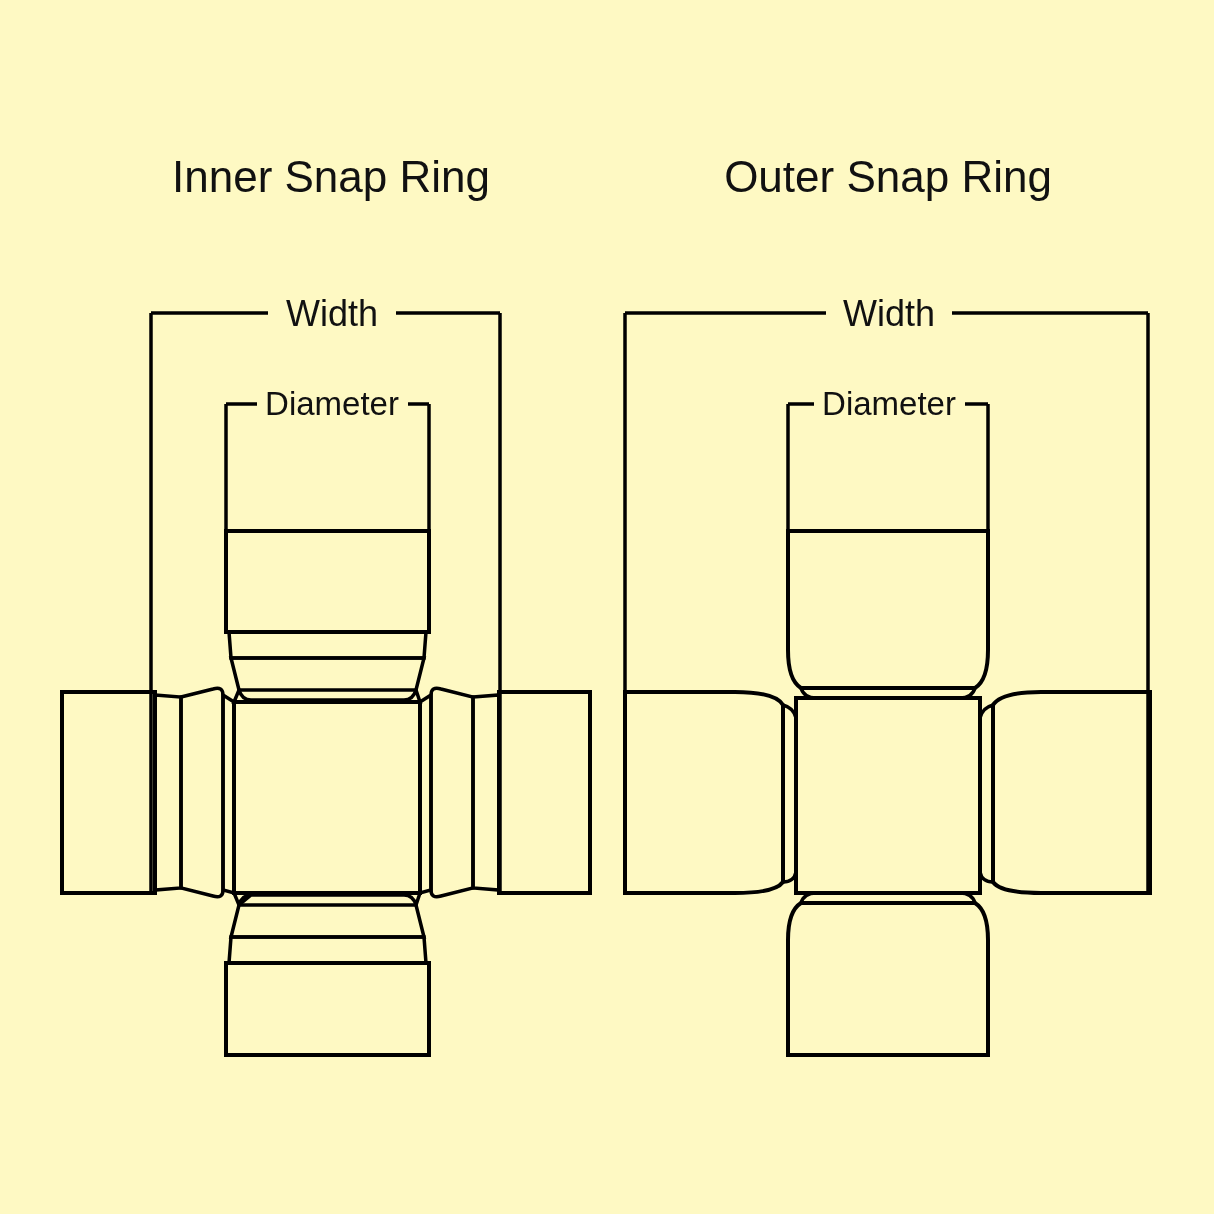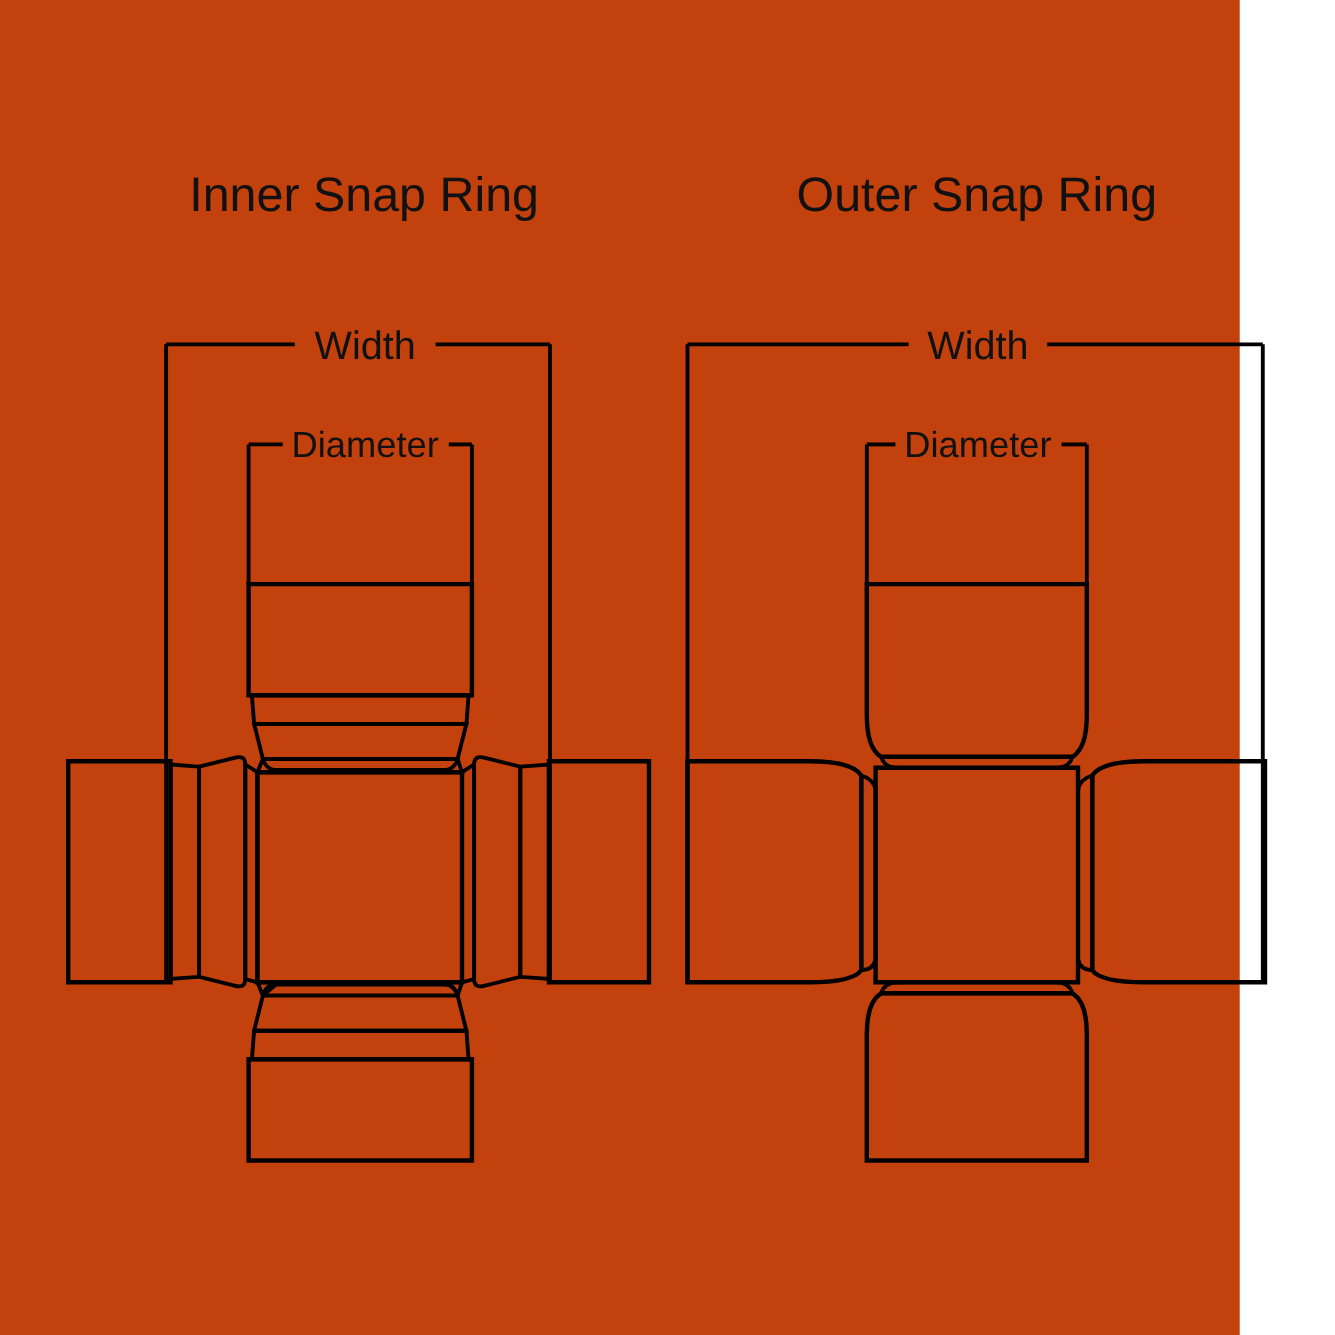--- a/index.html
+++ b/index.html
@@ -9,23 +9,23 @@
   }
   body {
     width: 1214px;
     height: 1214px;
     font-family: "Liberation Sans", sans-serif;
     color: #111111;
     overflow: hidden;
   }
   #diagram-root {
     position: relative;
-    width: 1127px;
+    width: 1214px;
     height: 1214px;
-    background: #c2410c;
+    background: #fef9c3;
   }
   svg.figure {
     position: absolute;
     top: 0;
     left: 0;
     width: 1214px;
     height: 1214px;
     display: block;
   }
   .stroke {

